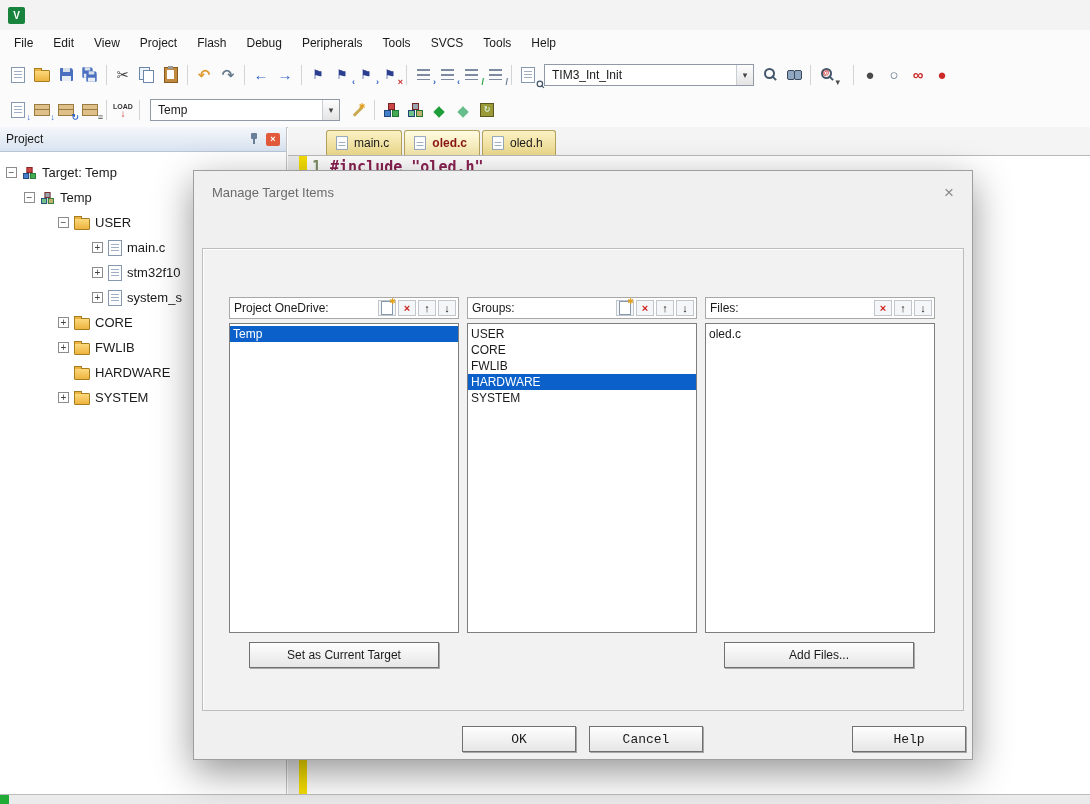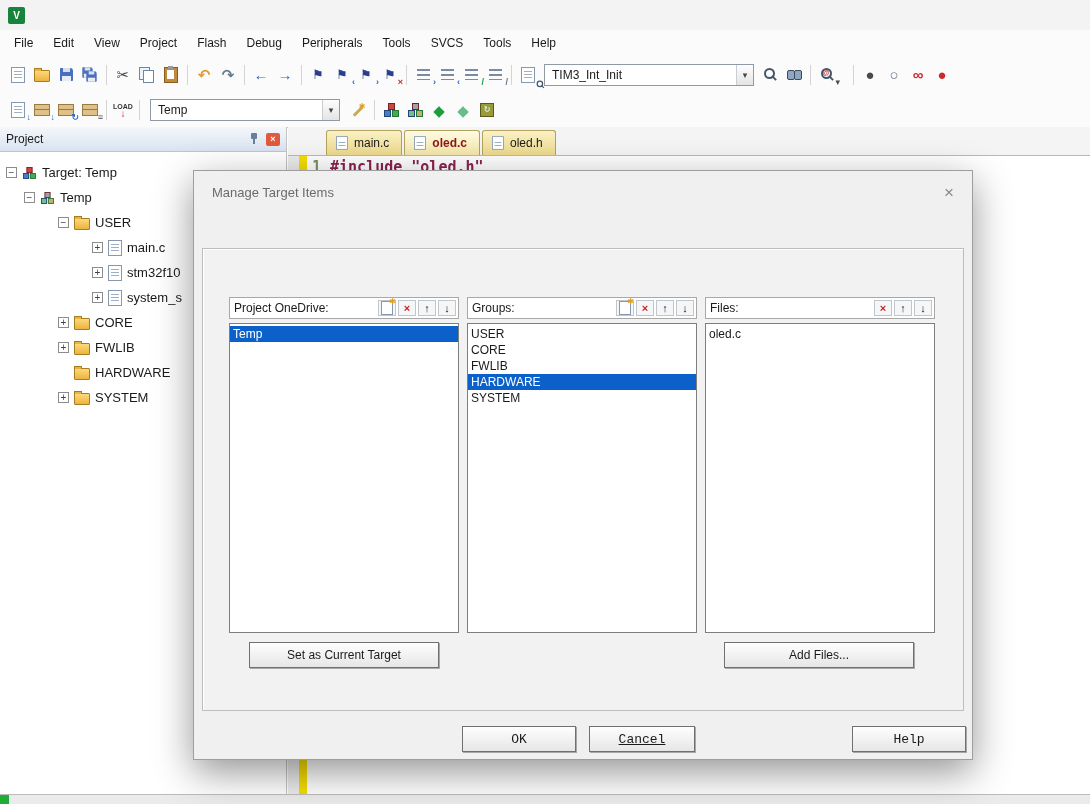--- a/index.html
+++ b/index.html
@@ -160,21 +160,21 @@
   .litem{height:16px;line-height:16px;padding-left:3px;white-space:nowrap;}
   .litem.sel{background:#0b61c9;color:#fff;}
   .c1{left:35px;} .c2{left:273px;} .c3{left:511px;}
   .dbtn{position:absolute;height:26px;background:linear-gradient(#fefefe,#e6e6e6);border:1px solid #707070;
         box-shadow:1px 1px 0 rgba(0,0,0,.3);font-size:12px;display:flex;align-items:center;
         justify-content:center;box-sizing:border-box;z-index:2;}
   #btn-set{left:55px;top:471px;width:190px;}
   #btn-add{left:530px;top:471px;width:190px;}
   .dbtn.mono{font-family:"Liberation Mono","DejaVu Sans Mono",monospace;font-size:13px;}
   #btn-ok{left:268px;top:555px;width:114px;}
-  #btn-cancel{left:395px;top:555px;width:106px;text-decoration:underline;}
+  #btn-cancel{left:395px;top:555px;width:114px;}
   #btn-help{left:658px;top:555px;width:114px;}
 
   .watermark{position:absolute;left:856px;top:760px;font-size:27px;color:#c6c6c6;z-index:60;letter-spacing:1px;}
 </style>
 </head>
 <body>
 
 <div class="screen">
 
   <div class="titlebar">

